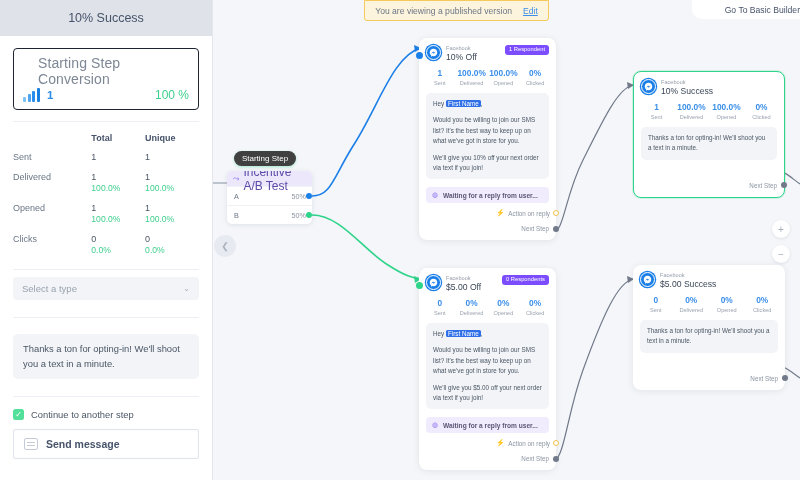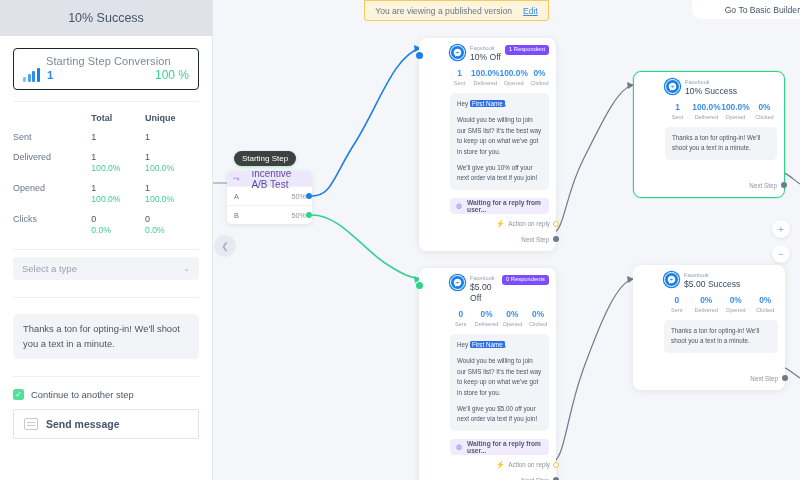--- a/index.html
+++ b/index.html
@@ -22,21 +22,21 @@
     height:36px; background:#dfe3e9; display:flex; align-items:center;
     justify-content:center;
   }
   .sb-header-title { font-size:12.5px; color:#46536a; }
   .sb-body { padding:9px 13px 0 13px; }
 
   .conv-box {
     border:1.6px solid #1d2330; border-radius:4px;
     padding:6px 9px 7px 9px; margin-top:3px;
   }
-  .conv-label { font-size:11px; color:#7d8795; margin-left:23px; letter-spacing:.1px; }
+  .conv-label { font-size:14px; color:#7d8795; margin-left:15px; letter-spacing:.1px; }
   .conv-row { display:flex; align-items:center; margin-top:1px; }
   .bar-icon { width:20px; height:14px; position:relative; margin-right:4px; }
   .bar-icon i { position:absolute; bottom:0; width:3.2px; border-radius:1px; display:block; }
   .bar-icon i:nth-child(1){ left:0; height:5px; background:#7fc2f5;}
   .bar-icon i:nth-child(2){ left:4.6px; height:8px; background:#4ea3f0;}
   .bar-icon i:nth-child(3){ left:9.2px; height:11px; background:#2b8ded;}
   .bar-icon i:nth-child(4){ left:13.8px; height:14px; background:#1a7fe0;}
   .conv-count { font-size:11.5px; color:#2f8de8; font-weight:bold; }
   .conv-pct { margin-left:auto; font-size:12px; color:#3fcf8e; }
 
@@ -128,31 +128,30 @@
     align-items:center;justify-content:center; box-shadow:0 1px 3px rgba(46,212,138,.4);
   }
   .ab-node {
     position:absolute; left:14px; top:171px; width:85px;
     background:#fff;border-radius:5px; box-shadow:0 1px 5px rgba(60,70,90,.12);
     overflow:hidden;
   }
   .ab-head { background:#ece7fb; height:15px; display:flex;align-items:center;
     padding:0 6px; gap:4px;}
   .ab-head .sh { color:#7d5cf0; font-size:8px; }
-  .ab-head span.t { font-size:10px; color:#5c4ba8;margin-left:8px; }
+  .ab-head span.t { font-size:12px; color:#5c4ba8; }
   .ab-row { height:19px; display:flex;align-items:center;padding:0 7px;
     font-size:7.2px;color:#6b7686; border-top:1px solid #f1f2f6;}
   .ab-row:first-of-type{border-top:none;}
   .ab-row .p { margin-left:auto; color:#8b94a2; }
 
   
   .card {
     position:absolute; background:#fff; border-radius:8px;
     box-shadow:0 1px 6px rgba(60,70,90,.11);
-    padding-left:24px;
   }
   .card.w1 { width:137px; }
   .card.w2 { width:152px; }
   .card.sel { border:1.4px solid #2ed48a; box-shadow:0 0 0 1px rgba(46,212,138,.18); }
   .card-head { display:flex; align-items:flex-start; padding:7px 7px 0 7px; }
   .fb-ico {
     width:15px;height:15px;border-radius:50%;background:#1b7fe8;flex:none;
     display:flex;align-items:center;justify-content:center;margin-right:5px;
     border:1.5px solid #fff; box-shadow:0 0 0 1.2px #1b7fe8;
   }

